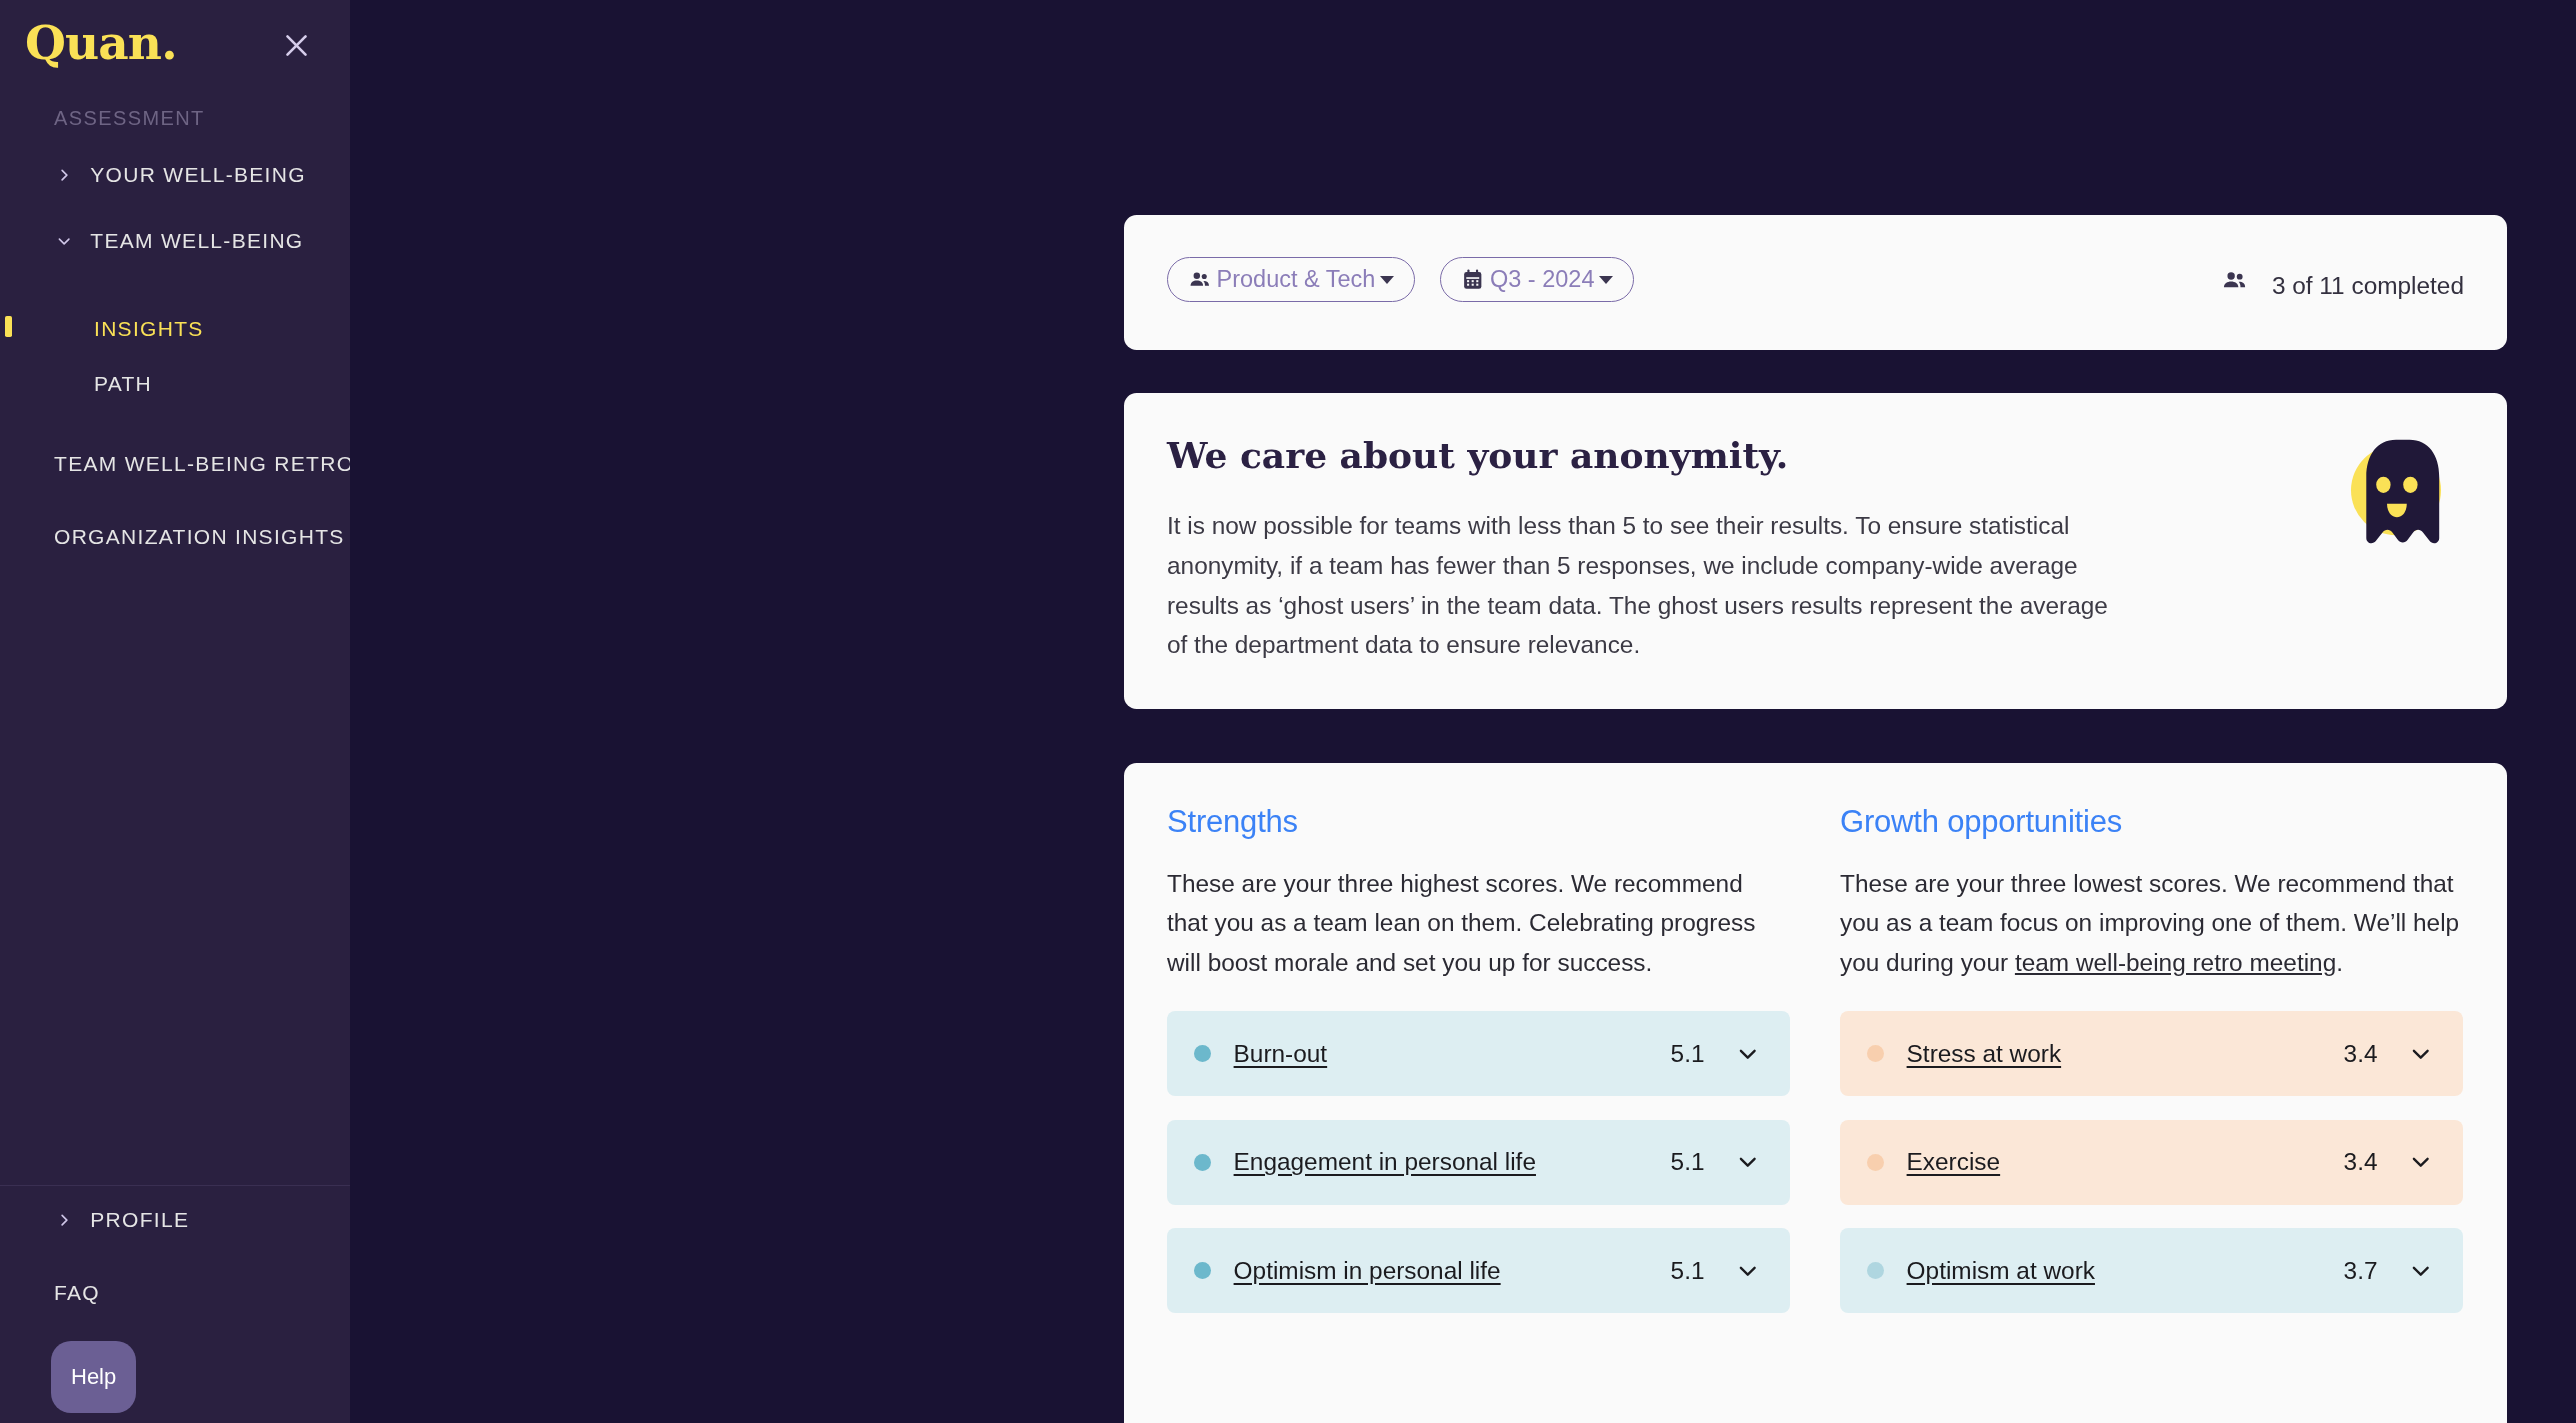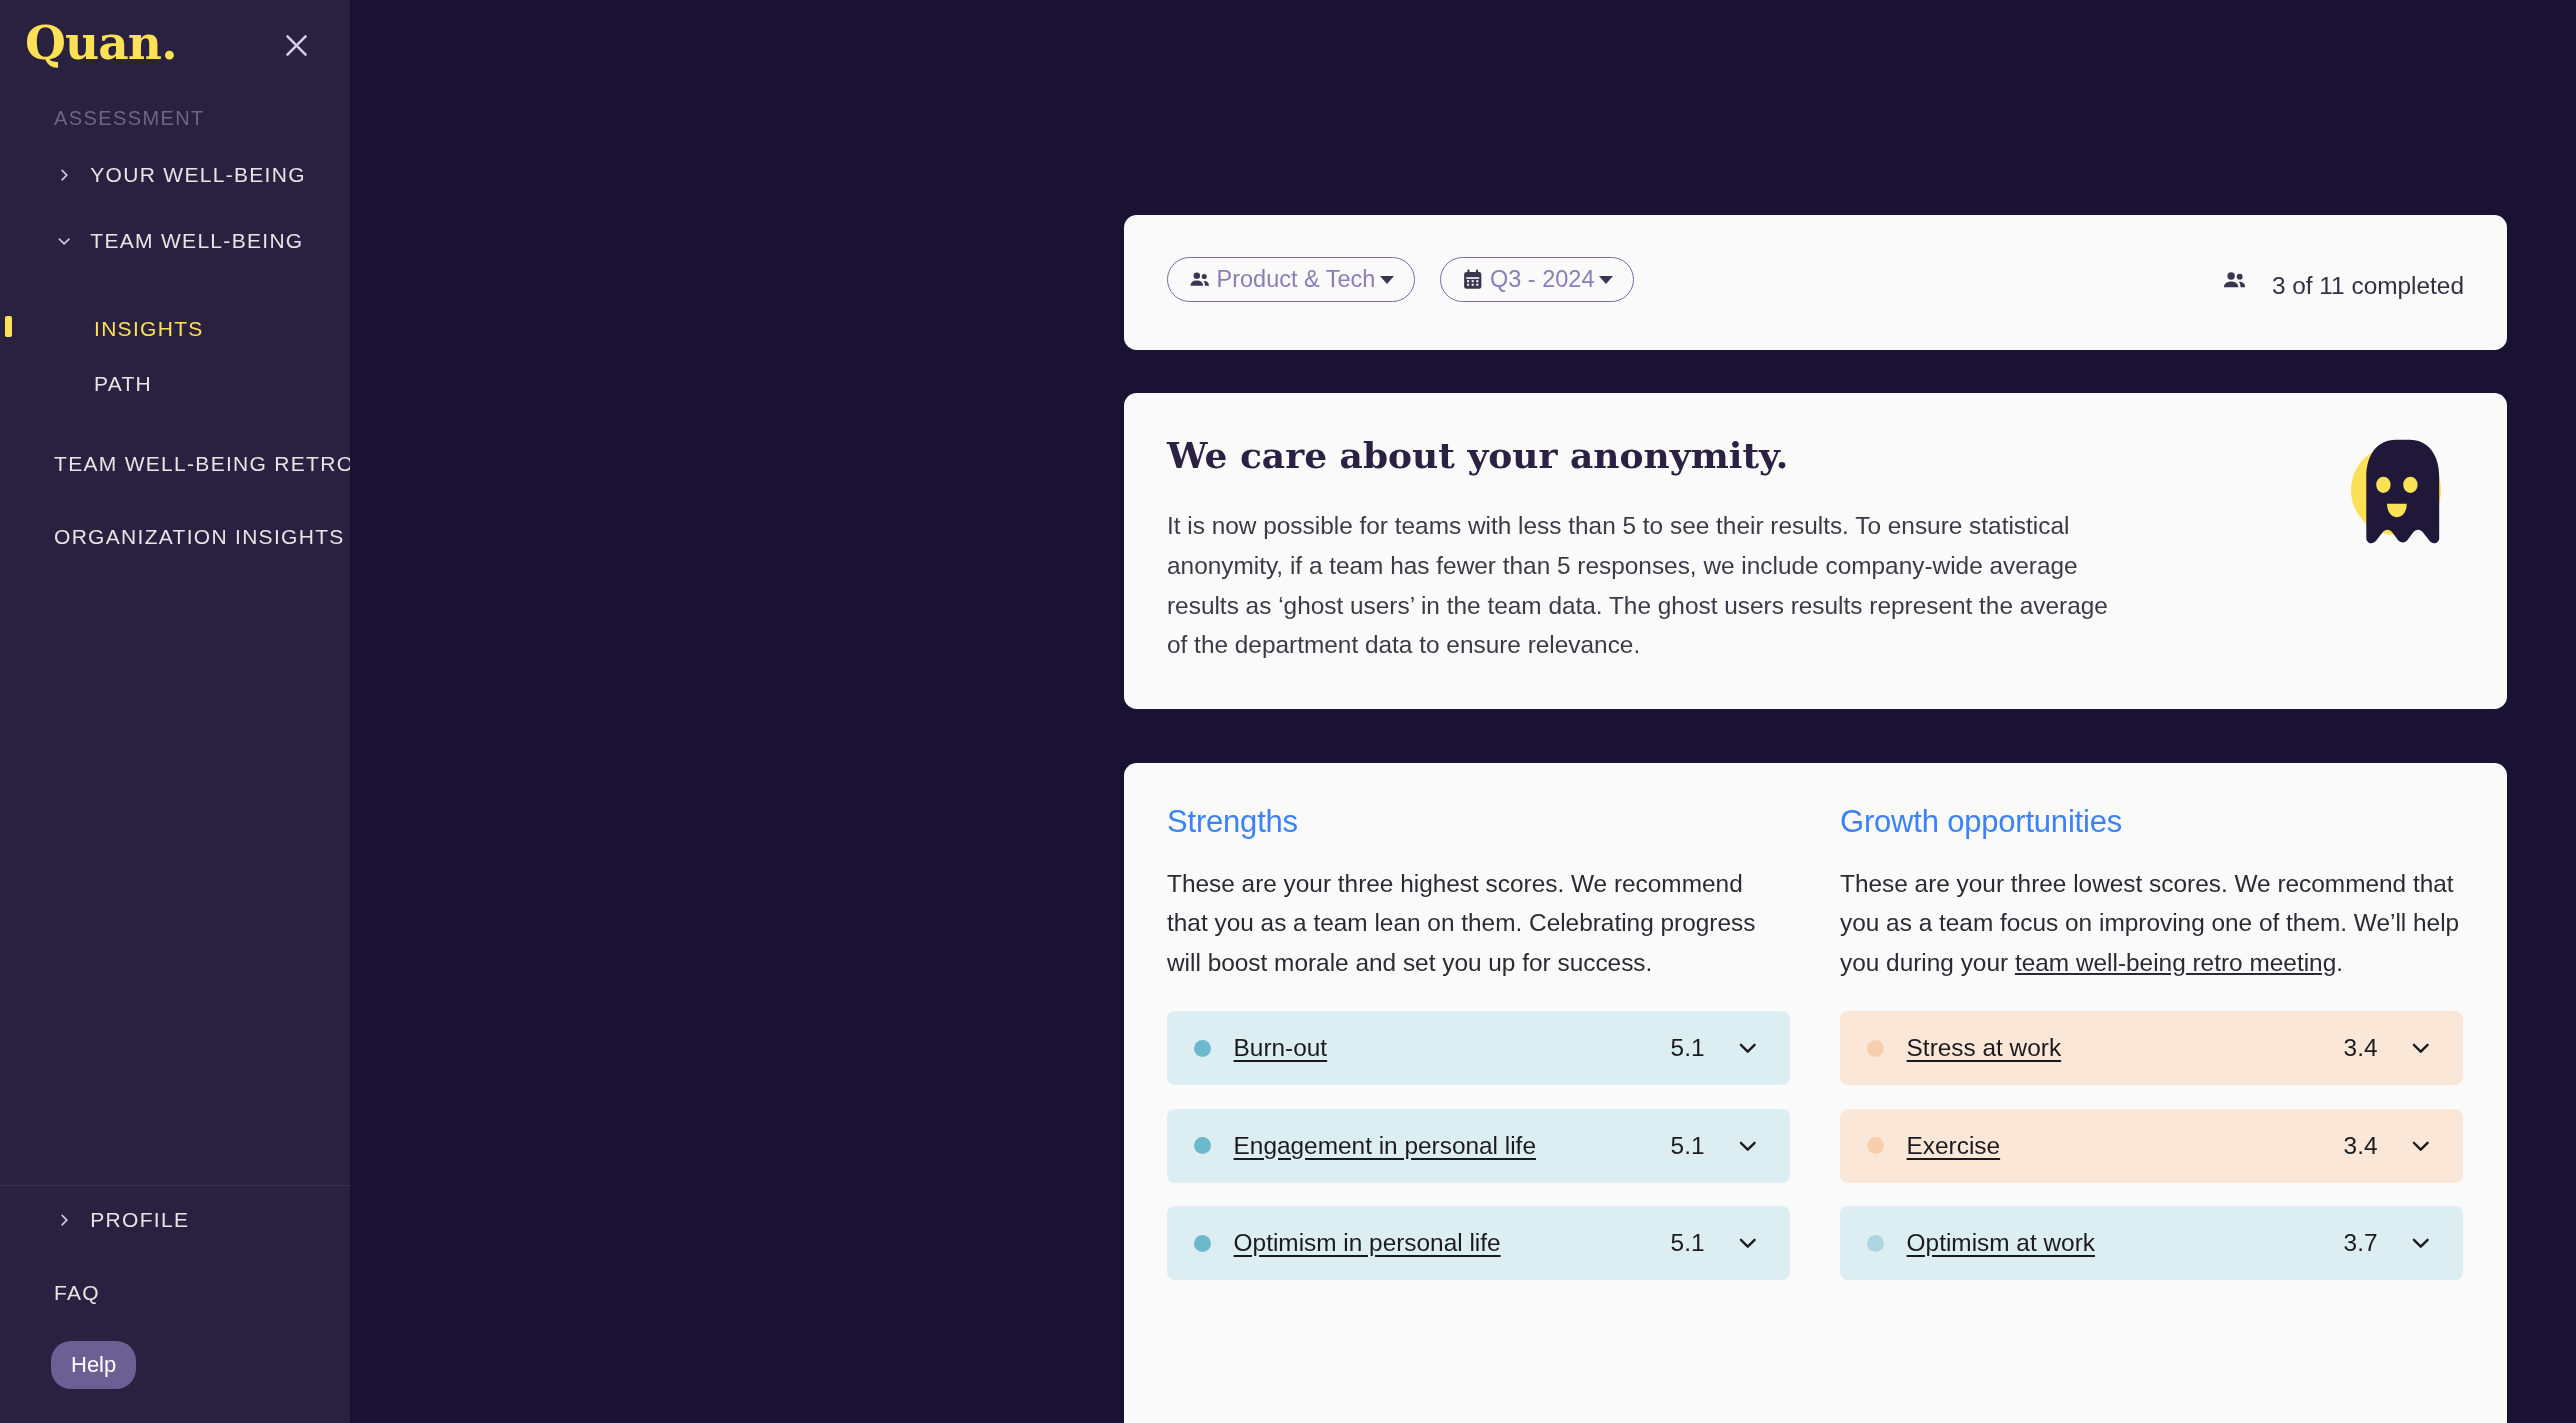--- a/index.html
+++ b/index.html
@@ -53,21 +53,21 @@
     background:#fae156; border-radius:1.8px;
   }
   .divider {
     position:absolute; left:0; right:0;
     height:0.9px; background:#3a2f52;
   }
   .help-pill {
     position:absolute; left:51px;
     background:#6b5f94; color:#ffffff;
     font-size:22px;
-    padding:11px 20px; border-radius:20px;
+    padding:23px 20px; border-radius:20px;
     cursor:pointer;
   }
 
   
   .main {
     position:relative; flex:1 1 auto; height:1423px;
     overflow:hidden;
   }
   .page-title {
     position:absolute; left:774px; top:56px;
@@ -122,21 +122,21 @@
   .col.left { left:43px; }
   .col.right { left:716px; }
   .col h2 { font-size:31px; font-weight:400; color:#3b82f6; letter-spacing:-0.2px; }
   .col p {
     margin-top:23.5px; font-size:24.4px; line-height:1.62; color:#2b2a33;
   }
   .col p a { color:#2b2a33; }
 
   .score-row {
     position:relative;
-    height:74px; border-radius:8.1px;
+    height:85px; border-radius:8.1px;
     display:flex; align-items:center;
     margin-top:23.5px; cursor:pointer;
     padding:0 31px 0 27px;
   }
   .score-row.blue { background:#ddeef2; }
   .score-row.peach{ background:#fbe7d7; }
   .dot { width:17px; height:17px; border-radius:50%; flex:0 0 17px; }
   .dot.teal  { background:#6cb8cc; }
   .dot.ltblue{ background:#afd6e0; }
   .dot.orange{ background:#f8cfae; }

